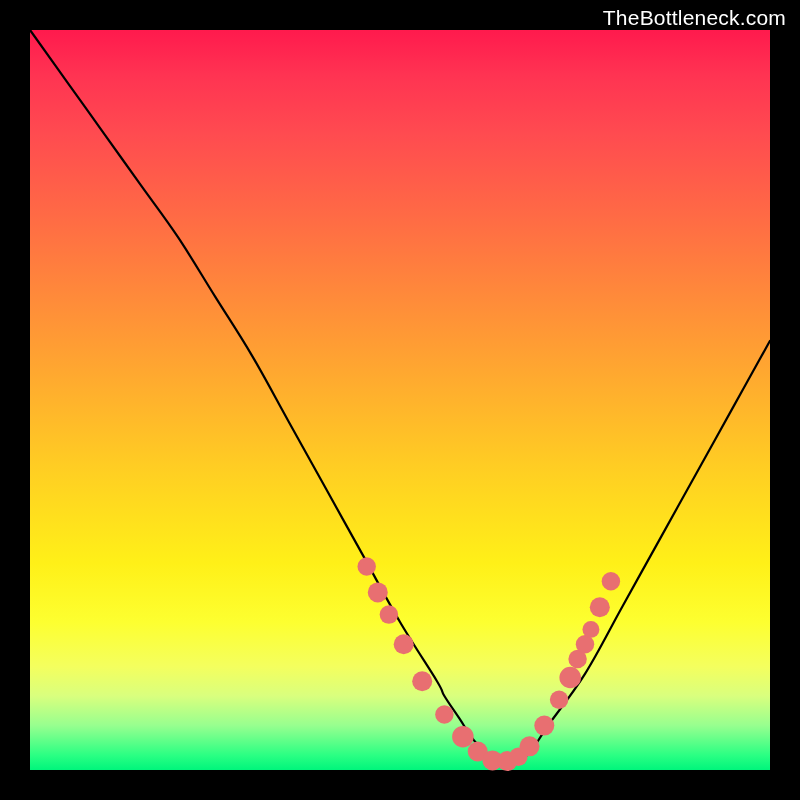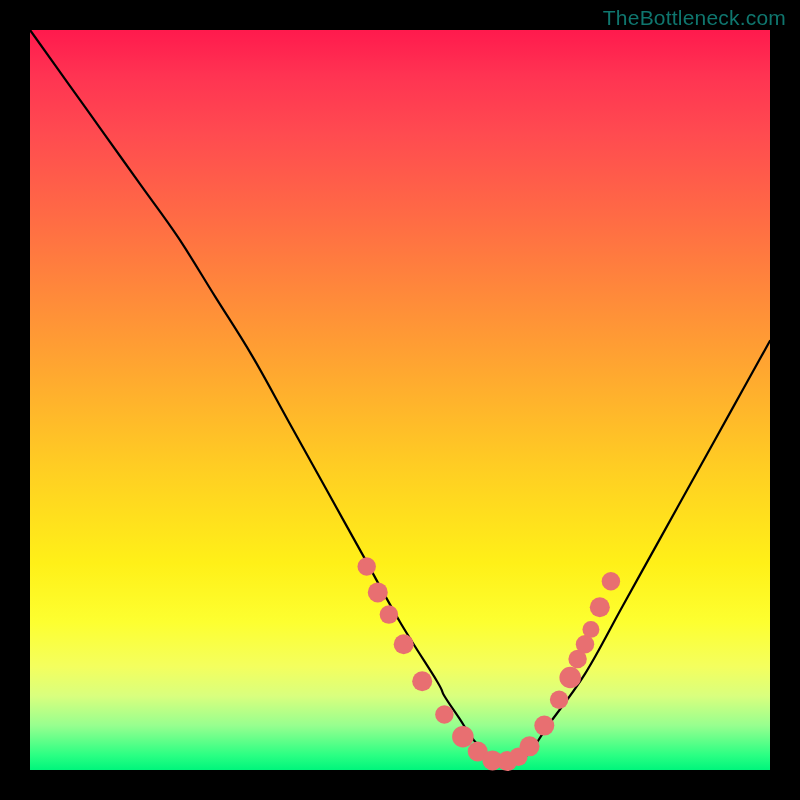--- a/index.html
+++ b/index.html
@@ -40,21 +40,21 @@
       #d9ff7e 90%,
       #97ff8f 94%,
       #2bff83 98%,
       #00f57c 100%
     );
   }
   .watermark {
     position: absolute;
     top: 6px;
     right: 14px;
-    color: #0f766e;
+    color: #ffffff;
     font-size: 21px;
     font-weight: 500;
     letter-spacing: 0.2px;
     user-select: none;
   }
   svg.curve {
     position: absolute;
     left: 0;
     top: 0;
     width: 740px;

